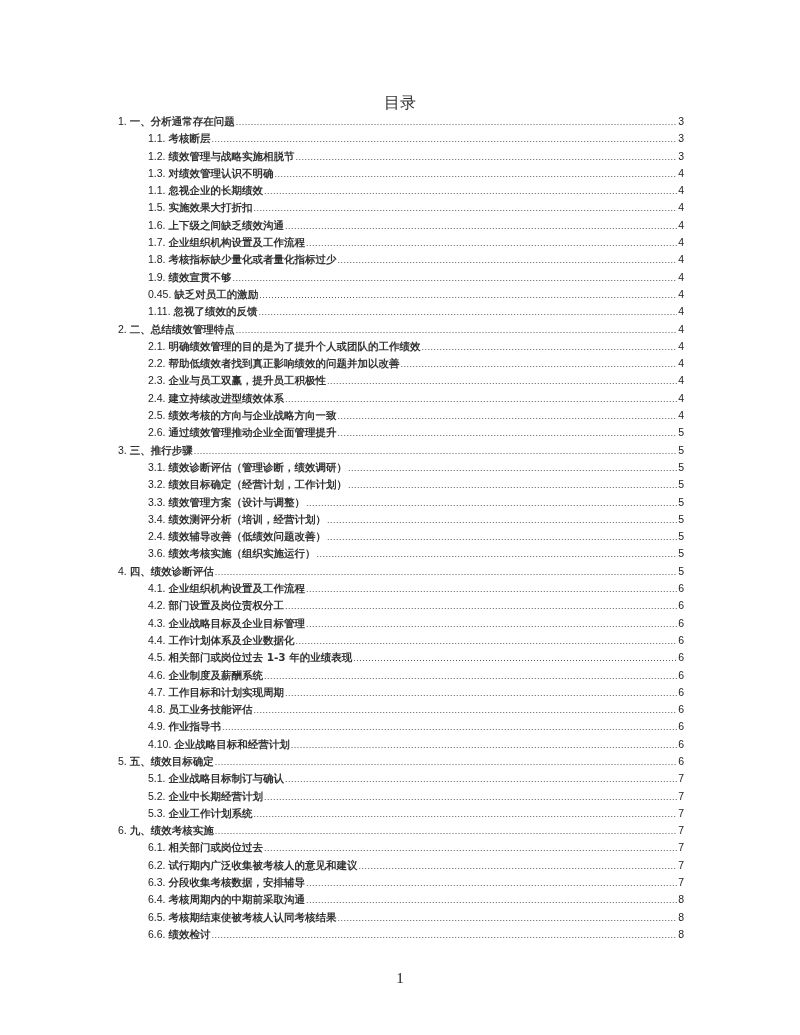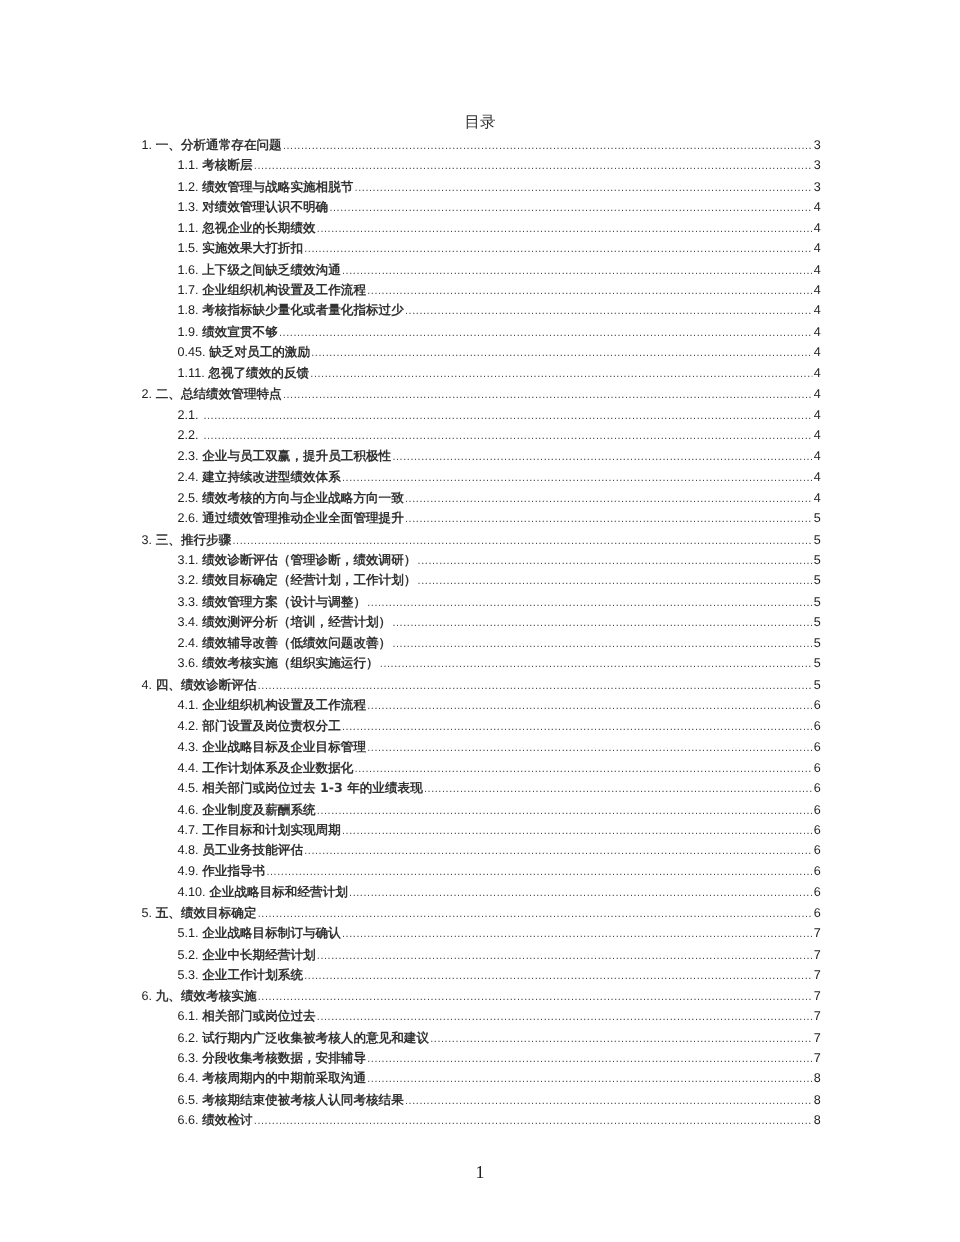--- a/index.html
+++ b/index.html
@@ -1,20 +1,20 @@
 <!DOCTYPE html>
 <html><head>
 <meta charset="utf-8">
 <style>
   html, body { margin:0; padding:0; background:#ffffff; }
   body { width:800px; height:1035px; position:relative; overflow:hidden;
          font-family:"DejaVu Sans", "Liberation Sans", sans-serif; color:#222; }
   .page { position:absolute; left:0; top:0; width:800px; height:1035px; background:#fff; }
   .toc-title { position:absolute; top:93px; left:0; width:800px; text-align:center;
-               font-size:13px; color:#333; }
+               font-size:16px; color:#333; }
   .toc { position:absolute; top:113px; left:118px; width:566px; }
   .row { display:flex; align-items:baseline; height:17.3px; font-size:10.5px; line-height:17.3px;
          white-space:nowrap; color:#333; }
   .row.l2 { padding-left:30px;text-align:center; }
   .row .num { font-family:"Liberation Sans", sans-serif; font-size:10.5px; color:#222; margin-right:3px; }
   .row .text { flex:0 0 auto;font-weight:bold; }
   .row .leader { flex:1 1 auto; overflow:hidden; margin:0 1px; color:#444;
                  font-family:"Liberation Sans", sans-serif; font-size:9px; letter-spacing:0.5px; }
   .row .leader::before { content:"....................................................................................................................................................................................................................................................................................."; }
   .row .pg { flex:0 0 auto; font-family:"Liberation Sans", sans-serif; color:#222; }
@@ -100,25 +100,27 @@
         <span class="pg">4</span>
       </div>
       <div class="row l1">
         <span class="num">2.</span>
         <span class="text">二、总结绩效管理特点</span>
         <span class="leader"></span>
         <span class="pg">4</span>
       </div>
       <div class="row l2">
         <span class="num">2.1.</span>
+        <span class="text">明确绩效管理的目的是为了提升个人或团队的工作绩效</span>
         <span class="leader"></span>
         <span class="pg">4</span>
       </div>
       <div class="row l2">
         <span class="num">2.2.</span>
+        <span class="text">帮助低绩效者找到真正影响绩效的问题并加以改善</span>
         <span class="leader"></span>
         <span class="pg">4</span>
       </div>
       <div class="row l2">
         <span class="num">2.3.</span>
         <span class="text">企业与员工双赢，提升员工积极性</span>
         <span class="leader"></span>
         <span class="pg">4</span>
       </div>
       <div class="row l2">

